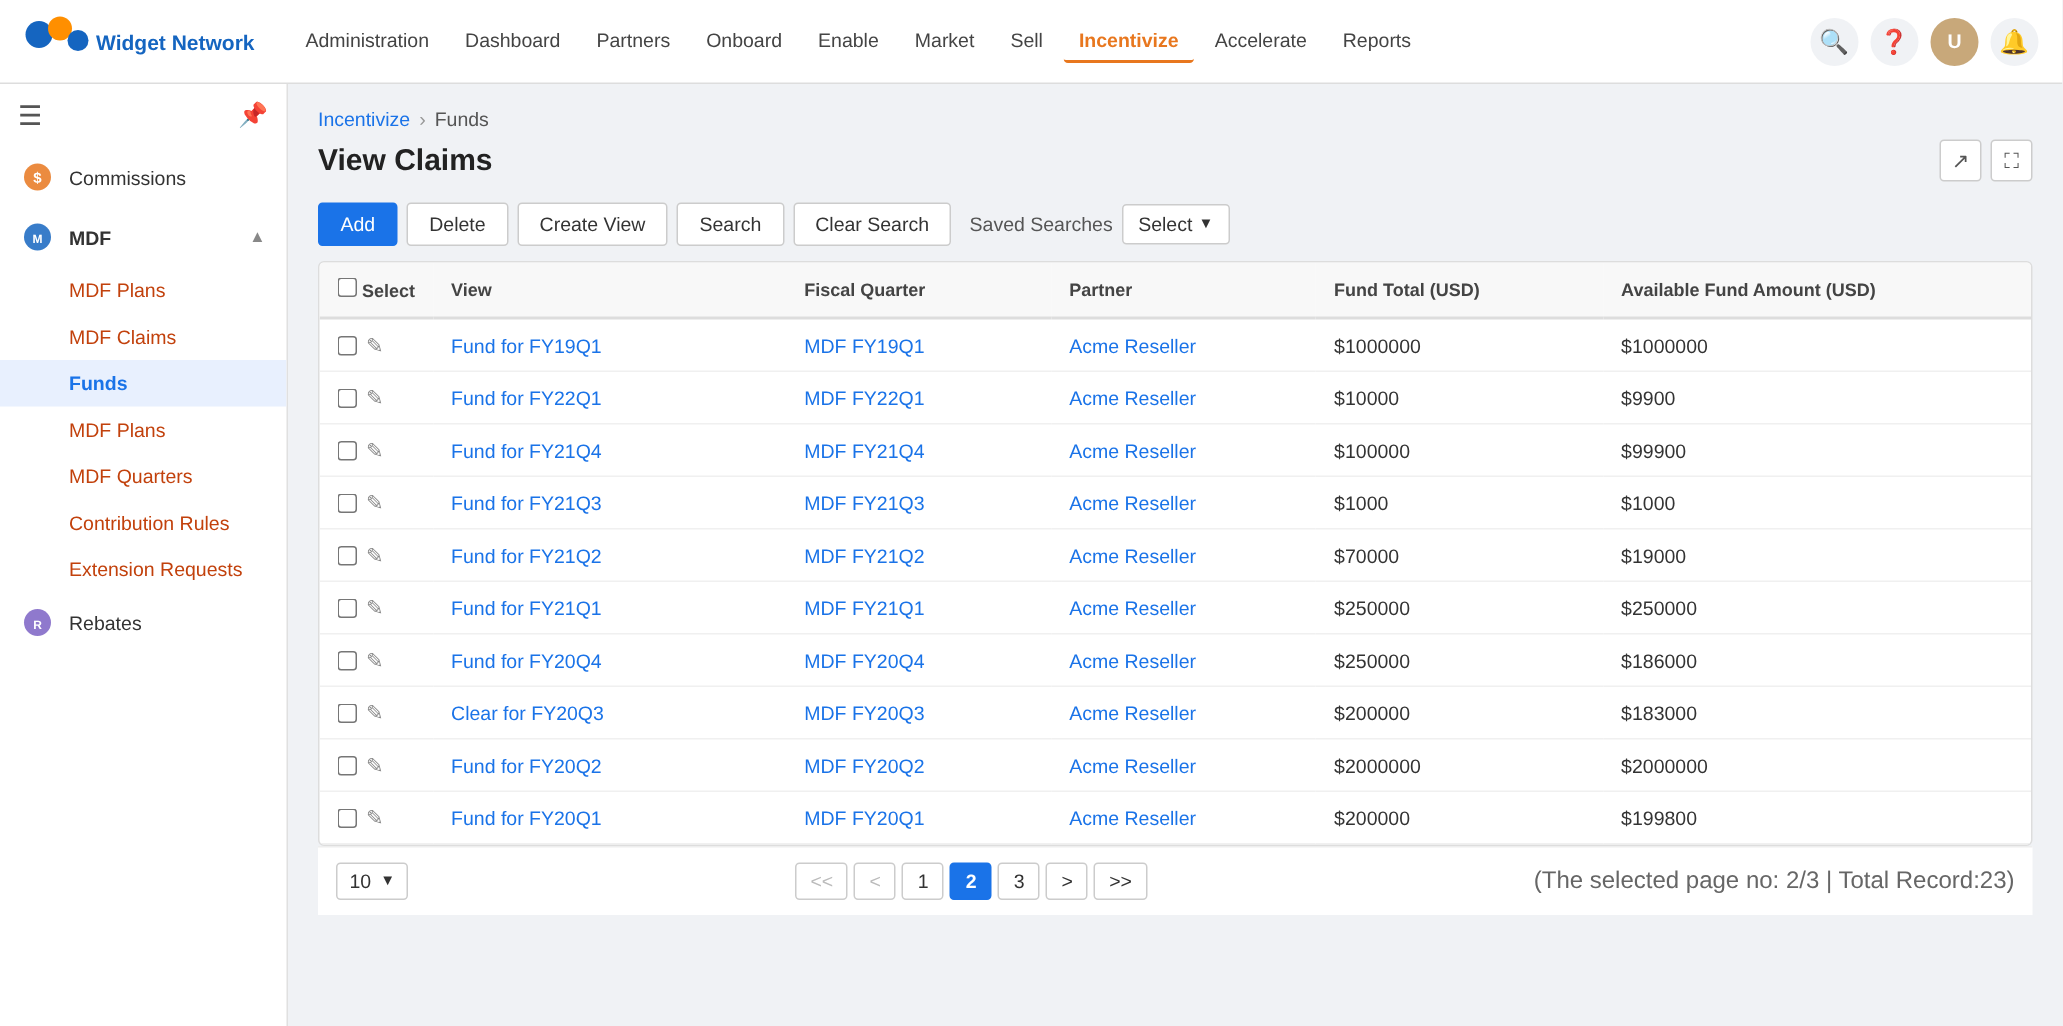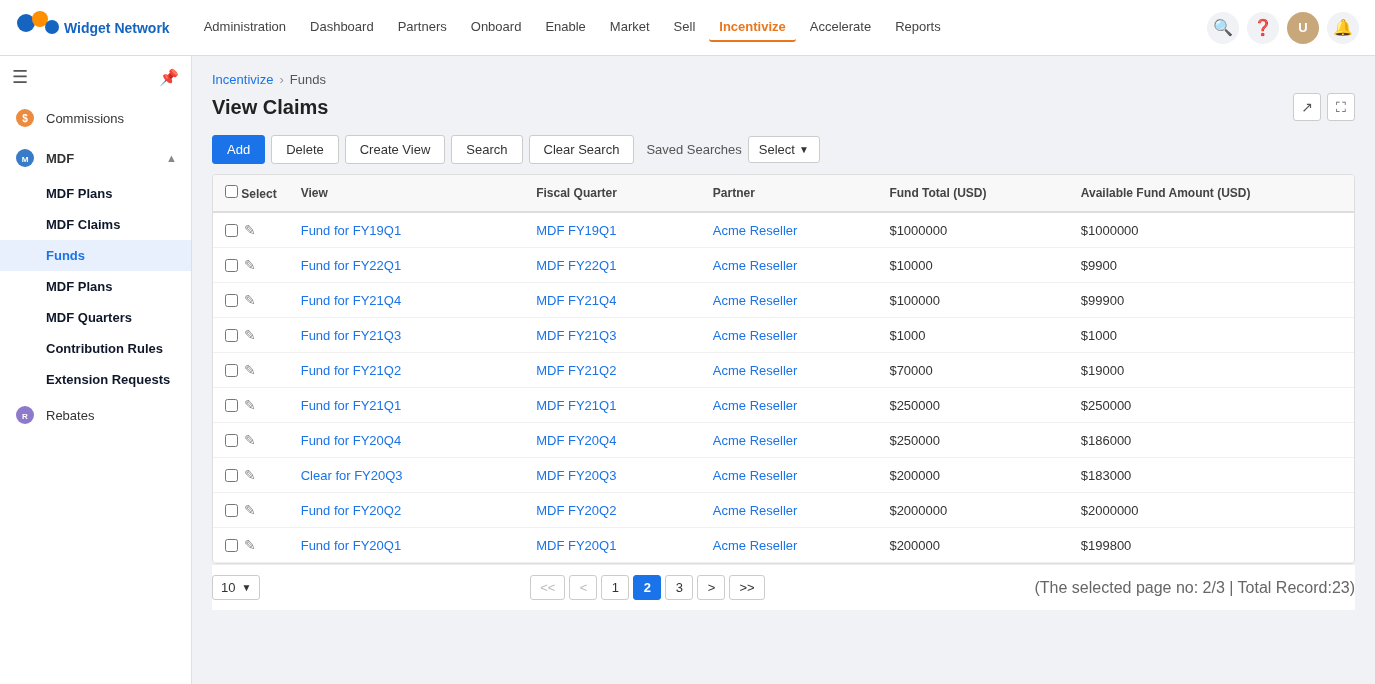--- a/index.html
+++ b/index.html
@@ -40,21 +40,21 @@
       display: flex; align-items: center; gap: 10px; padding: 9px 14px;
       cursor: pointer; color: #333; font-size: 13px;
     }
     .sidebar-item-icon { width: 22px; height: 22px; display: flex; align-items: center; justify-content: center; flex-shrink: 0; }
     .sidebar-group-header {
       display: flex; align-items: center; justify-content: space-between;
       padding: 9px 14px; cursor: pointer; font-size: 13px; color: #333; font-weight: bold;
     }
     .sidebar-group-header .left { display: flex; align-items: center; gap: 10px; }
     .sidebar-sub-item {
-      padding: 8px 14px 8px 46px; cursor: pointer; font-size: 13px; color: #0f172a; font-weight: bold;
+      padding: 8px 14px 8px 46px; cursor: pointer; font-size: 13px; color: #c2410c;
     }
     .sidebar-sub-item.active { background: #e8f0fe; color: #1a73e8; font-weight: bold; }
 
     
     .main { flex: 1; display: flex; flex-direction: column; overflow: hidden; }
     .main-content { flex: 1; overflow-y: auto; padding: 16px 20px; }
 
     
     .breadcrumb { display: flex; align-items: center; gap: 6px; font-size: 13px; color: #555; margin-bottom: 6px; }
     .breadcrumb a { color: #1a73e8; text-decoration: none; }
@@ -91,21 +91,21 @@
     .col-total { min-width: 130px; }
     .col-avail { min-width: 160px; }
     .link { color: #1a73e8; text-decoration: none; cursor: pointer; }
     .row-actions { display: flex; align-items: center; gap: 6px; }
     input[type="checkbox"] { cursor: pointer; }
     .edit-icon { color: #888; cursor: pointer; font-size: 14px; }
 
     
     .pagination-bar {
       display: flex; align-items: center; justify-content: space-between;
-      padding: 10px 0; background: #fff; border-top: 1px solid #eee;
+      padding: 10px 12px; background: #fff; border-top: 1px solid #eee;
     }
     .page-size-select {
       display: flex; align-items: center; gap: 6px; border: 1px solid #ccc;
       border-radius: 3px; padding: 4px 8px; background: #fff; cursor: pointer; font-size: 13px;
     }
     .pagination-btns { display: flex; gap: 4px; align-items: center; }
     .page-btn {
       padding: 4px 9px; border: 1px solid #ccc; border-radius: 3px;
       background: #fff; cursor: pointer; font-size: 13px; color: #333; min-width: 28px; text-align: center;
     }

